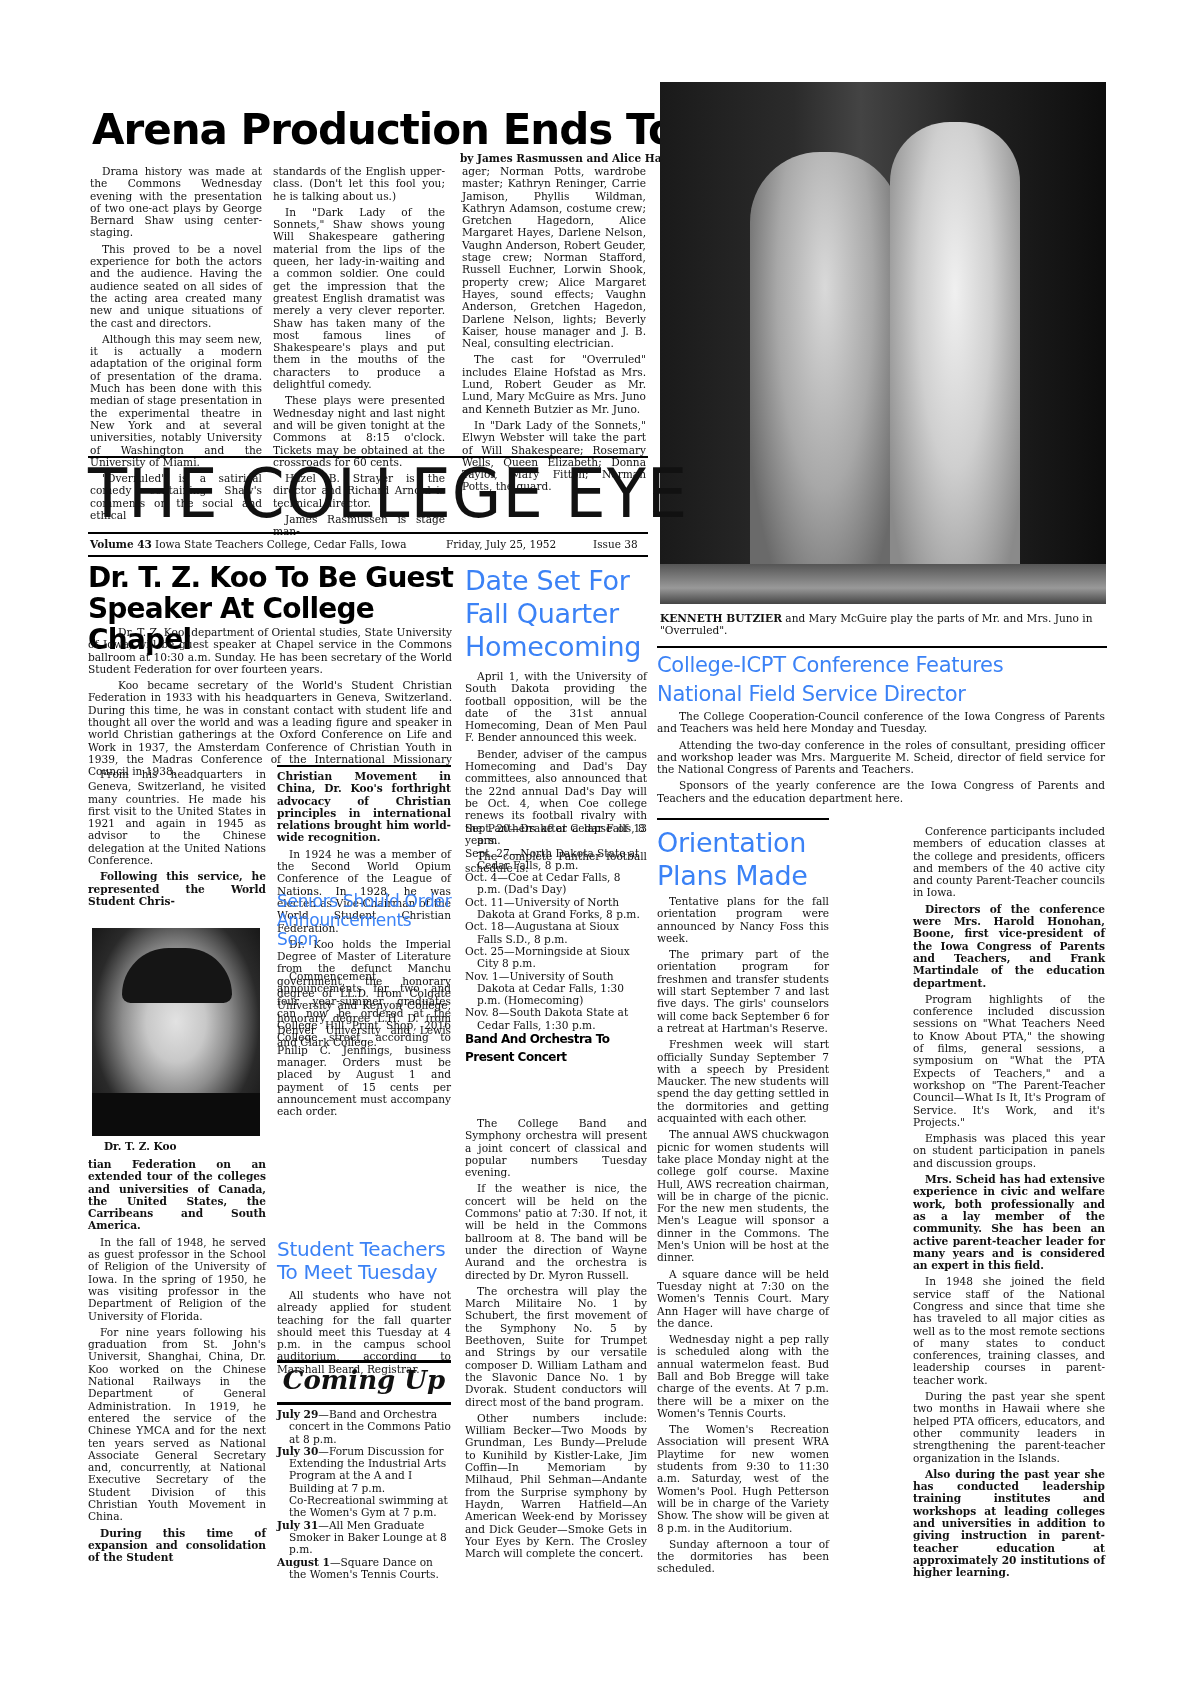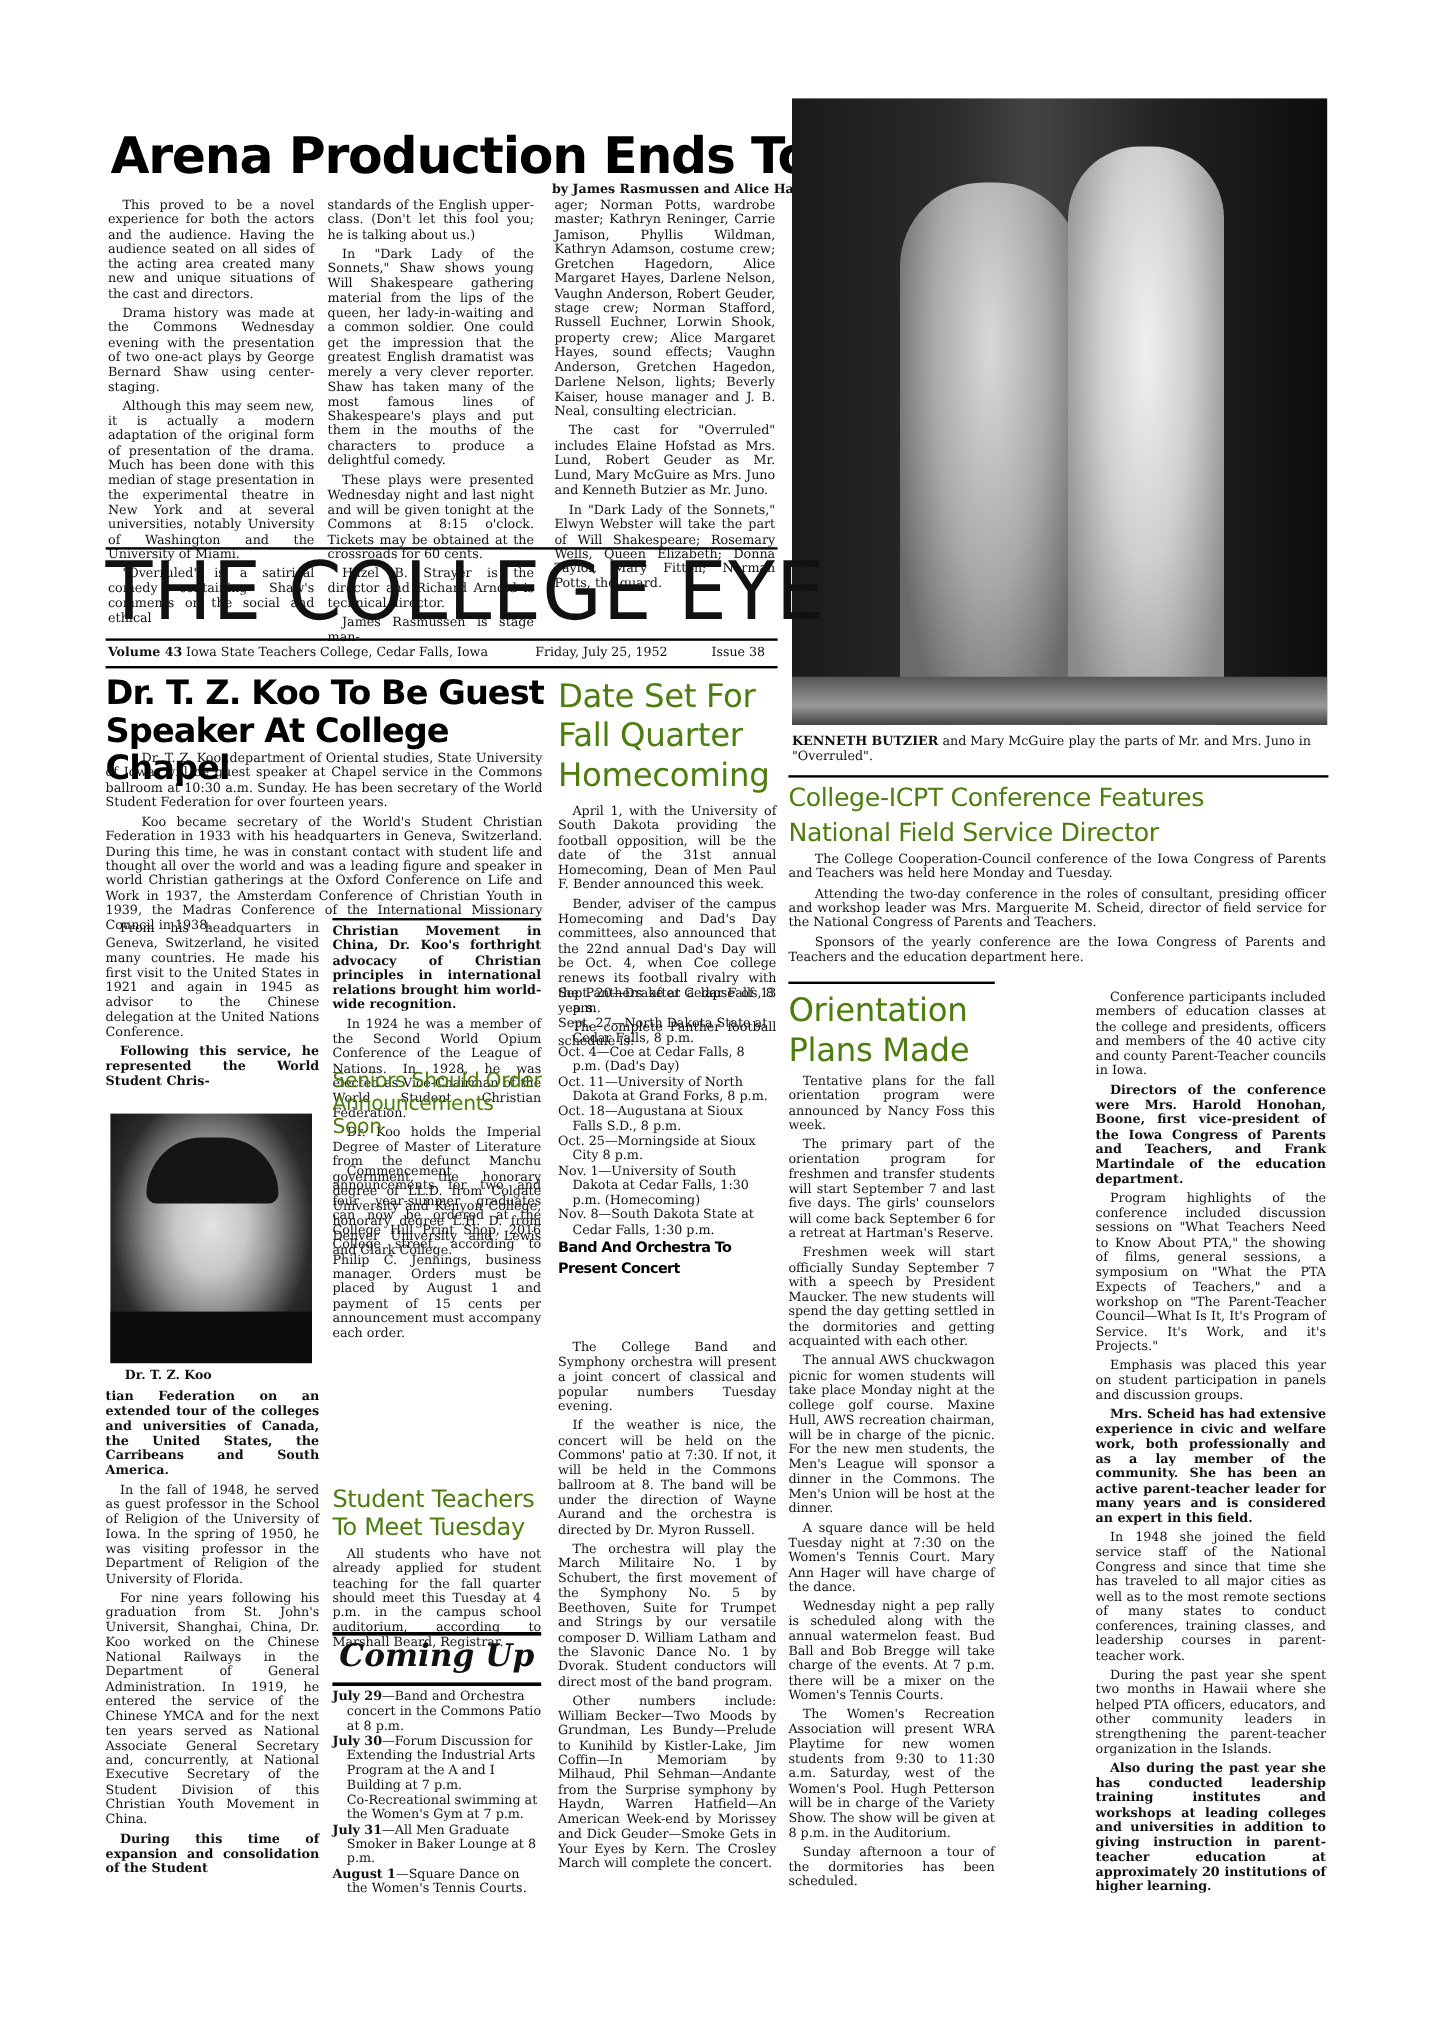--- a/index.html
+++ b/index.html
@@ -1,36 +1,36 @@
 <!DOCTYPE html>
 <html><head>
 <meta charset="utf-8">
 <style>
   html,body{margin:0;padding:0;background:#fff;}
   body{width:1200px;height:1700px;position:relative;overflow:hidden;color:#111;font-family:"DejaVu Serif",serif;}
   .abs{position:absolute;}
   .hl{font-family:"DejaVu Sans",sans-serif;font-weight:bold;color:#000;letter-spacing:-0.5px;line-height:1.05;}
-  .hl-light{font-family:"DejaVu Sans",sans-serif;font-weight:normal;color:#4d7c0f;line-height:1.1;letter-spacing:-0.3px;}
+  .hl-light{font-family:"DejaVu Sans",sans-serif;font-weight:normal;color:#3b82f6;line-height:1.1;letter-spacing:-0.3px;}
   .body{font-size:10.6px;line-height:12.3px;text-align:justify;}
   .body p{margin:0 0 4px 0;text-indent:12px;}
   .bold{font-weight:bold;}
   .rule{position:absolute;background:#000;}
   .photo{position:absolute;overflow:hidden;}
   .caption{font-size:10.6px;line-height:12px;}
   .sched p{margin:0;padding-left:12px;text-indent:-12px;text-align:left;}
 </style>
 </head>
 <body>
 
 <div class="abs hl" style="left:92px;top:108px;font-size:42px;letter-spacing:-1px;white-space:nowrap;">Arena Production Ends Tonight</div>
 <div class="abs bold" style="left:460px;top:152px;font-size:10.5px;white-space:nowrap;">by James Rasmussen and Alice Hayes</div>
 
 <div class="abs body" style="left:90px;top:165px;width:172px;">
+  <p>Drama history was made at the Commons Wednesday evening with the presentation of two one-act plays by George Bernard Shaw using center-staging.</p>
   <p>This proved to be a novel experience for both the actors and the audience. Having the audience seated on all sides of the acting area created many new and unique situations of the cast and directors.</p>
-  <p>Drama history was made at the Commons Wednesday evening with the presentation of two one-act plays by George Bernard Shaw using center-staging.</p>
   <p>Although this may seem new, it is actually a modern adaptation of the original form of presentation of the drama. Much has been done with this median of stage presentation in the experimental theatre in New York and at several universities, notably University of Washington and the University of Miami.</p>
   <p>"Overruled" is a satirical comedy containing Shaw's comments on the social and ethical</p>
 </div>
 <div class="abs body" style="left:273px;top:165px;width:172px;">
   <p style="text-indent:0">standards of the English upper-class. (Don't let this fool you; he is talking about us.)</p>
   <p>In "Dark Lady of the Sonnets," Shaw shows young Will Shakespeare gathering material from the lips of the queen, her lady-in-waiting and a common soldier. One could get the impression that the greatest English dramatist was merely a very clever reporter. Shaw has taken many of the most famous lines of Shakespeare's plays and put them in the mouths of the characters to produce a delightful comedy.</p>
   <p>These plays were presented Wednesday night and last night and will be given tonight at the Commons at 8:15 o'clock. Tickets may be obtained at the crossroads for 60 cents.</p>
   <p>Hazel B. Strayer is the director and Richard Arnold is technical director.</p>
   <p>James Rasmussen is stage man-</p>
 </div>

